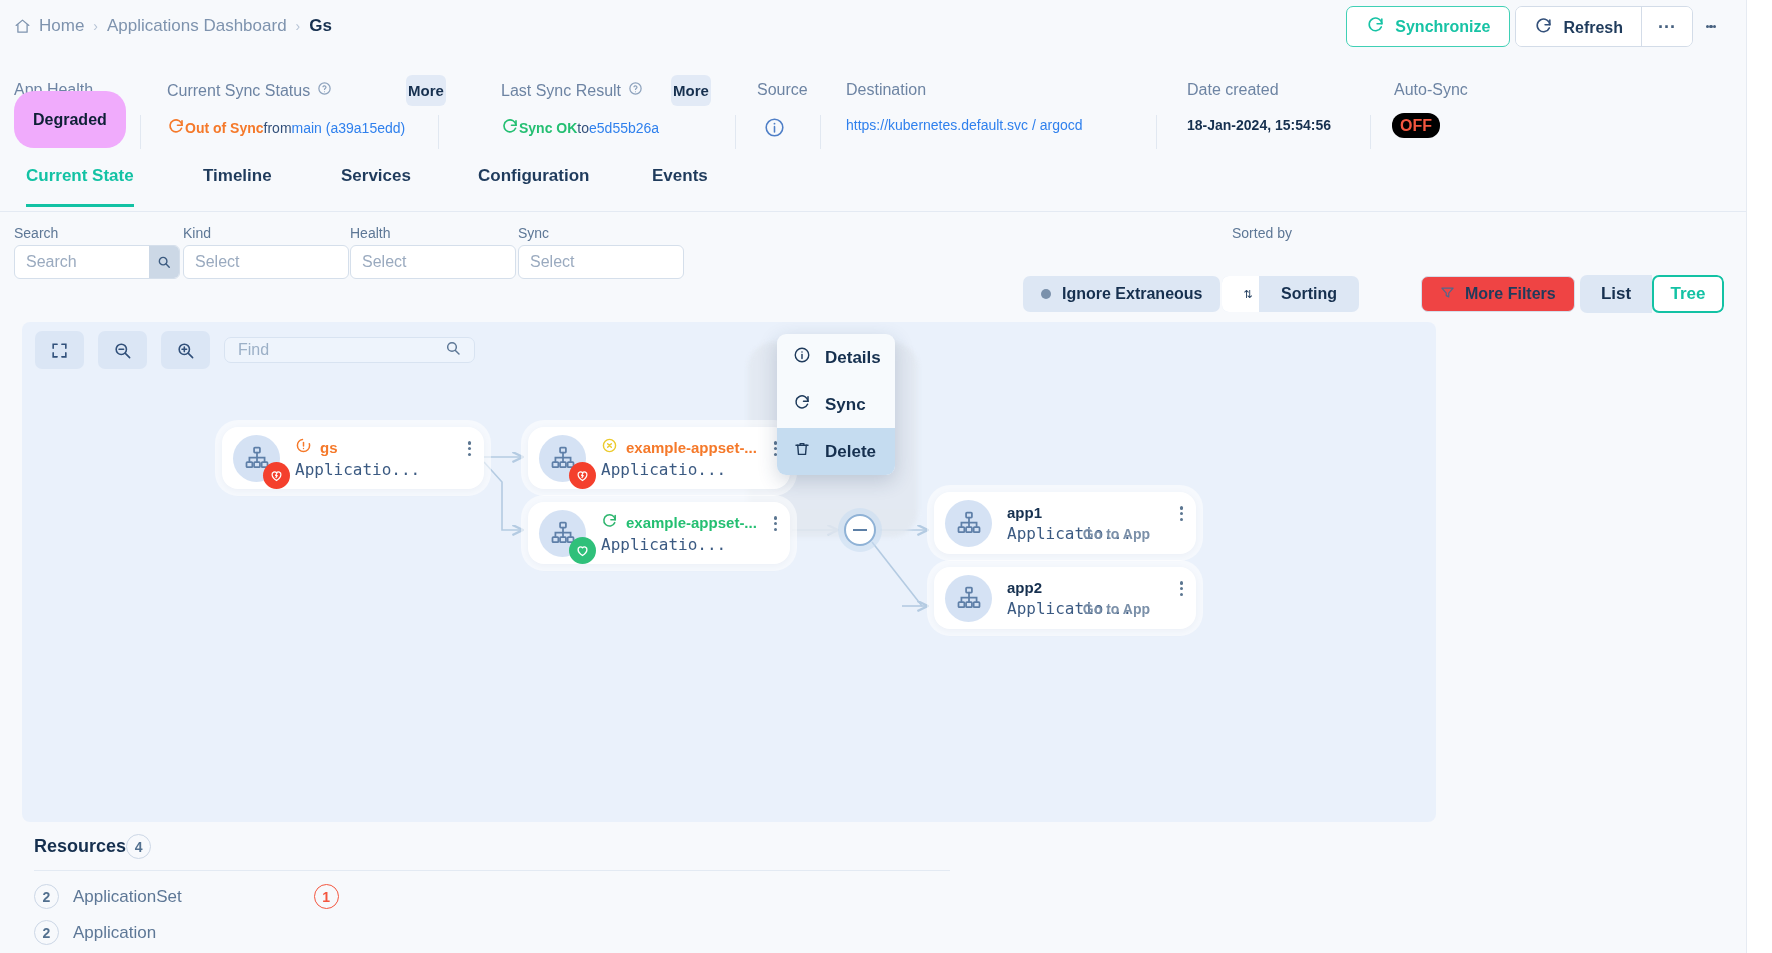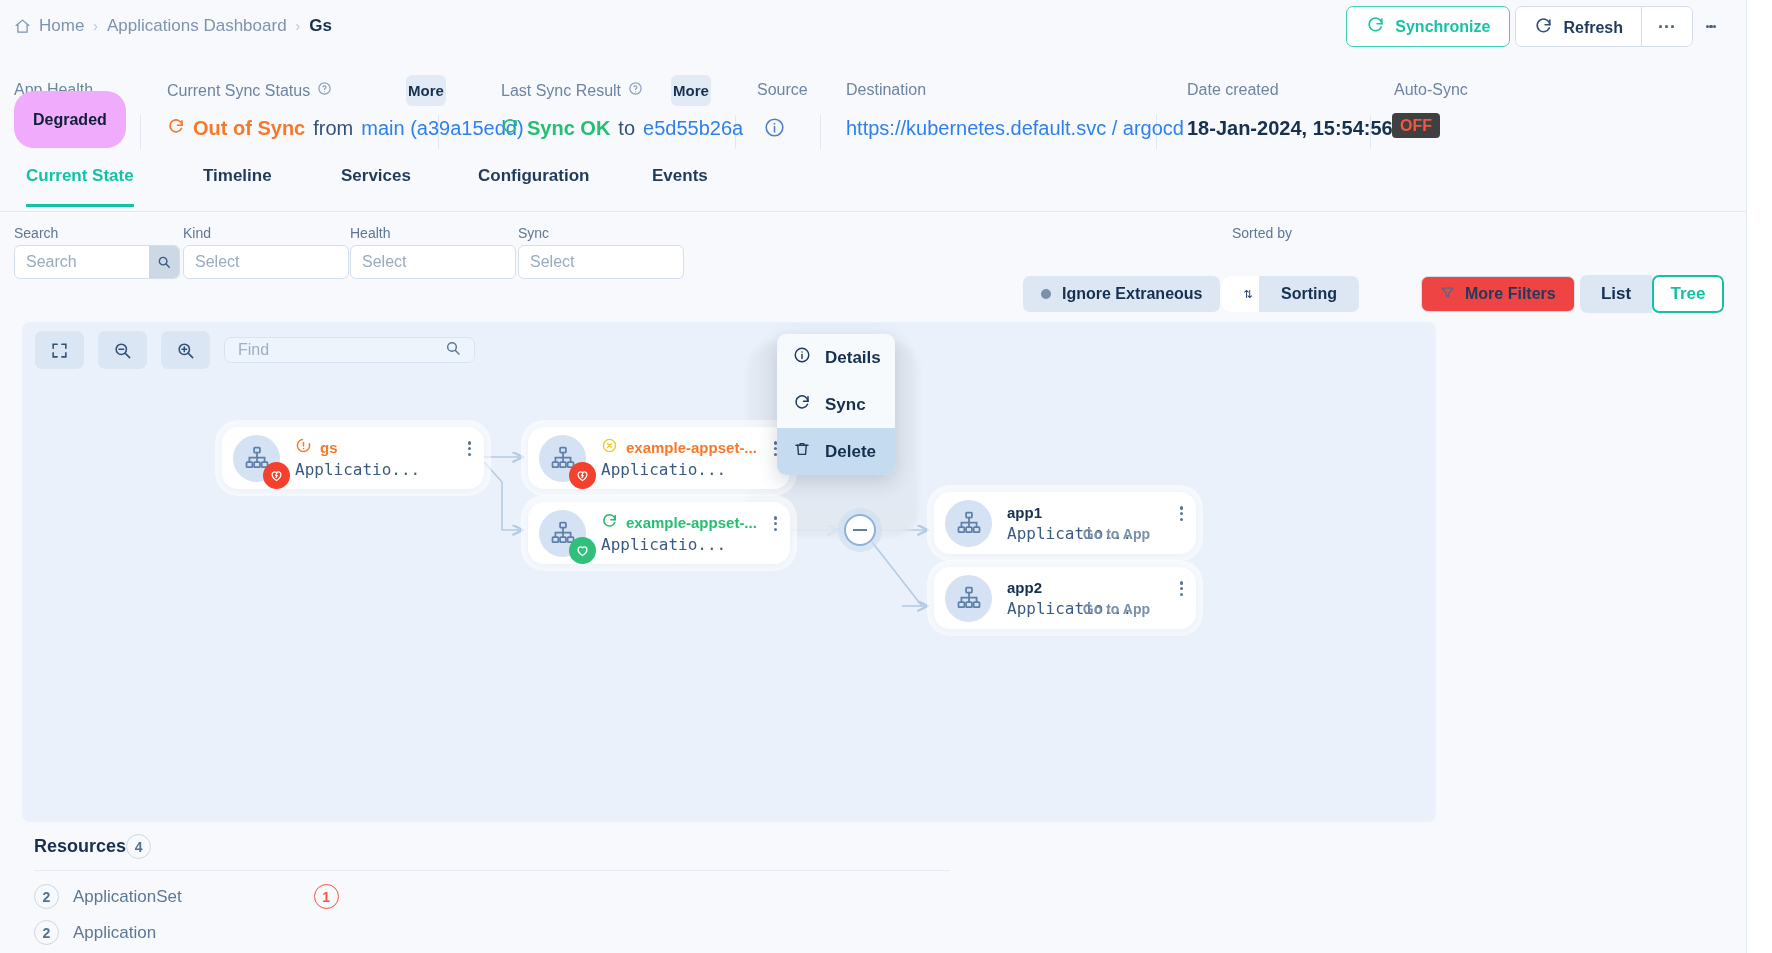--- a/index.html
+++ b/index.html
@@ -31,30 +31,30 @@
   .btn-group { display:flex; border:1px solid #d3dce8; border-radius:7px; overflow:hidden; background:#fff; height:41px; }
   .btn-refresh { padding:0 18px; gap:10px; color:#1f3b5c; border:none; border-right:1px solid #d3dce8; border-radius:0; }
   .btn-more { padding:0 15px; color:#5d7governor; border:none; border-radius:0; }
   .kebab-vert { width:26px; height:41px; display:flex; align-items:center; justify-content:center; cursor:pointer; }
   .kebab-vert .d { width:3.5px; height:3.5px; border-radius:50%; background:#46607f; margin:2px 0; }
 
   
   .infostrip { position:absolute; left:0; top:69px; width:1746px; height:92px; background:#f7f9fc; }
   .icol { position:absolute; font-size:16px; }
   .ilab { color:#6d84a3; white-space:nowrap; display:flex; align-items:center; gap:7px; }
-  .ival { display:flex; align-items:center; gap:8px; white-space:nowrap; font-size:20px; }
+  .ival { display:flex; align-items:center; gap:0; white-space:nowrap; font-size:14px; }
   .pill-degraded { background:#f0abfc; color:#0e1f36; font-weight:700; font-size:16px;
         padding:20px 19px; border-radius:20px; }
   .more-chip { background:#e2eaf6; color:#16304f; font-weight:700; font-size:15px; border-radius:6px; padding:7px 2px; cursor:pointer; }
   .txt-orange { color:#f5792a; font-weight:700; }
   .txt-green { color:#24bf72; font-weight:700; }
   .txt-blue { color:#2f80ed; }
   .txt-dark { color:#16304f; font-weight:700; }
   .txt-grey { color:#33507a; }
-  .off-chip { background:#404040; color:#f4563f; font-weight:700; font-size:16px; padding:4px 8px; border-radius:4px; }
+  .off-chip { background:#000000; color:#f4563f; font-weight:700; font-size:16px; padding:4px 8px; border-radius:12px; }
   .vsep { position:absolute; width:1px; background:#e1e8f1; top:46px; height:34px; }
   .q-icon { display:inline-block; }
 
   
   .tabsrow { position:absolute; left:0; top:150px; width:1746px; height:62px; background:#f7f9fc; border-bottom:1px solid #e4eaf3; }
   .tab { position:absolute; top:16px; font-size:17px; color:#1f3b5c; font-weight:700; cursor:pointer; padding-bottom:18px; }
   .tab.active { color:#13c2a4; border-bottom:3px solid #13c2a4; }
 
   
   .filterrow { position:absolute; left:0; top:212px; width:1746px; height:85px; background:#f7f9fc; }

